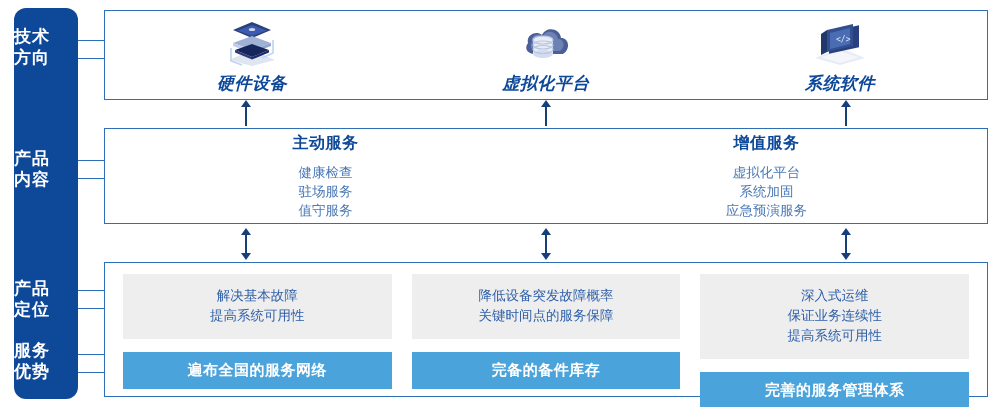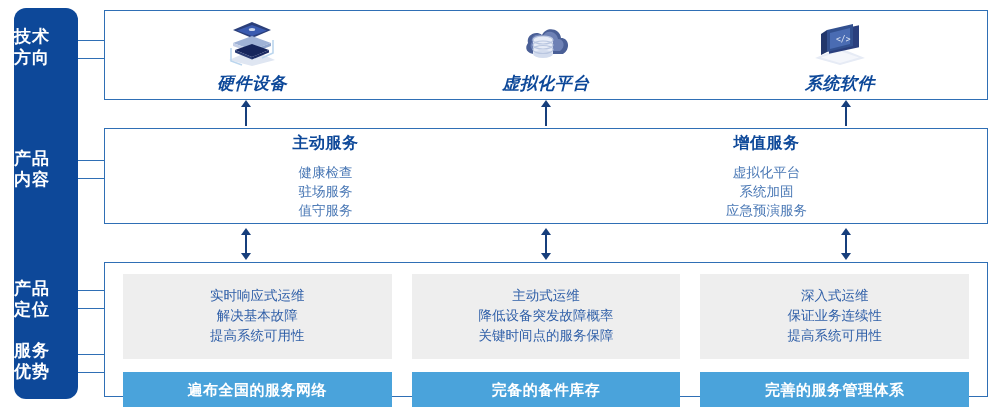--- a/index.html
+++ b/index.html
@@ -219,30 +219,28 @@
   <div class="arrow" style="left:838px;top:228px;width:16px;height:32px;">
     <div class="head up" style="top:0;"></div>
     <div class="shaft" style="top:6px;height:20px;"></div>
     <div class="head down" style="bottom:0;"></div>
   </div>
 
   <div class="panel" style="left:104px;top:262px;width:884px;height:135px;padding:11px 8px;">
     <div style="display:flex;height:100%;">
       <div class="sec3-col">
         <div class="gray-box">
-          <div class="gray-line">实时响应式运维</div>
           <div class="gray-line">解决基本故障</div>
           <div class="gray-line">提高系统可用性</div>
         </div>
         <div class="blue-bar">遍布全国的服务网络</div>
       </div>
 
       <div class="sec3-col">
         <div class="gray-box">
-          <div class="gray-line">主动式运维</div>
           <div class="gray-line">降低设备突发故障概率</div>
           <div class="gray-line">关键时间点的服务保障</div>
         </div>
         <div class="blue-bar">完备的备件库存</div>
       </div>
 
       <div class="sec3-col">
         <div class="gray-box">
           <div class="gray-line">深入式运维</div>
           <div class="gray-line">保证业务连续性</div>

